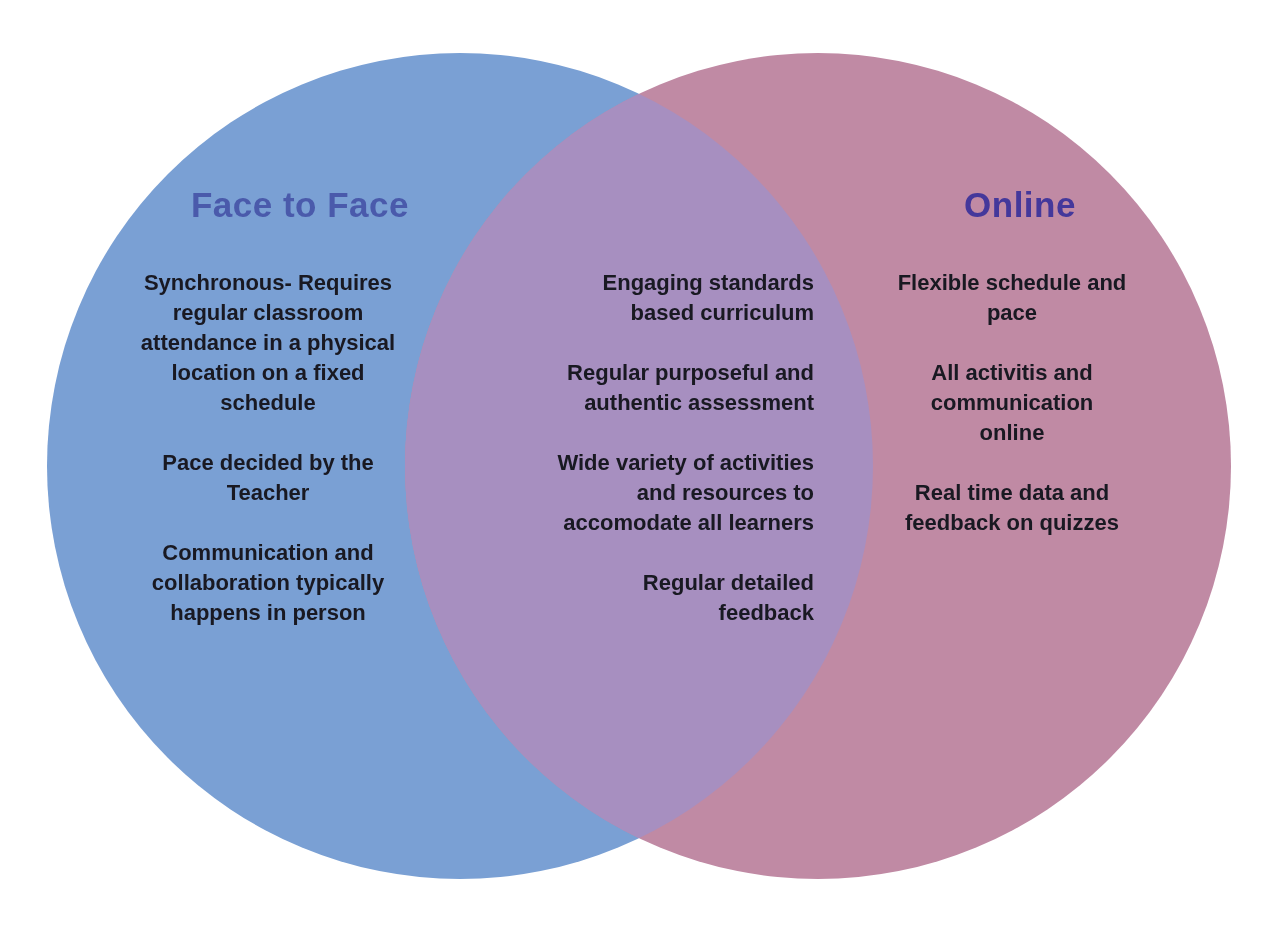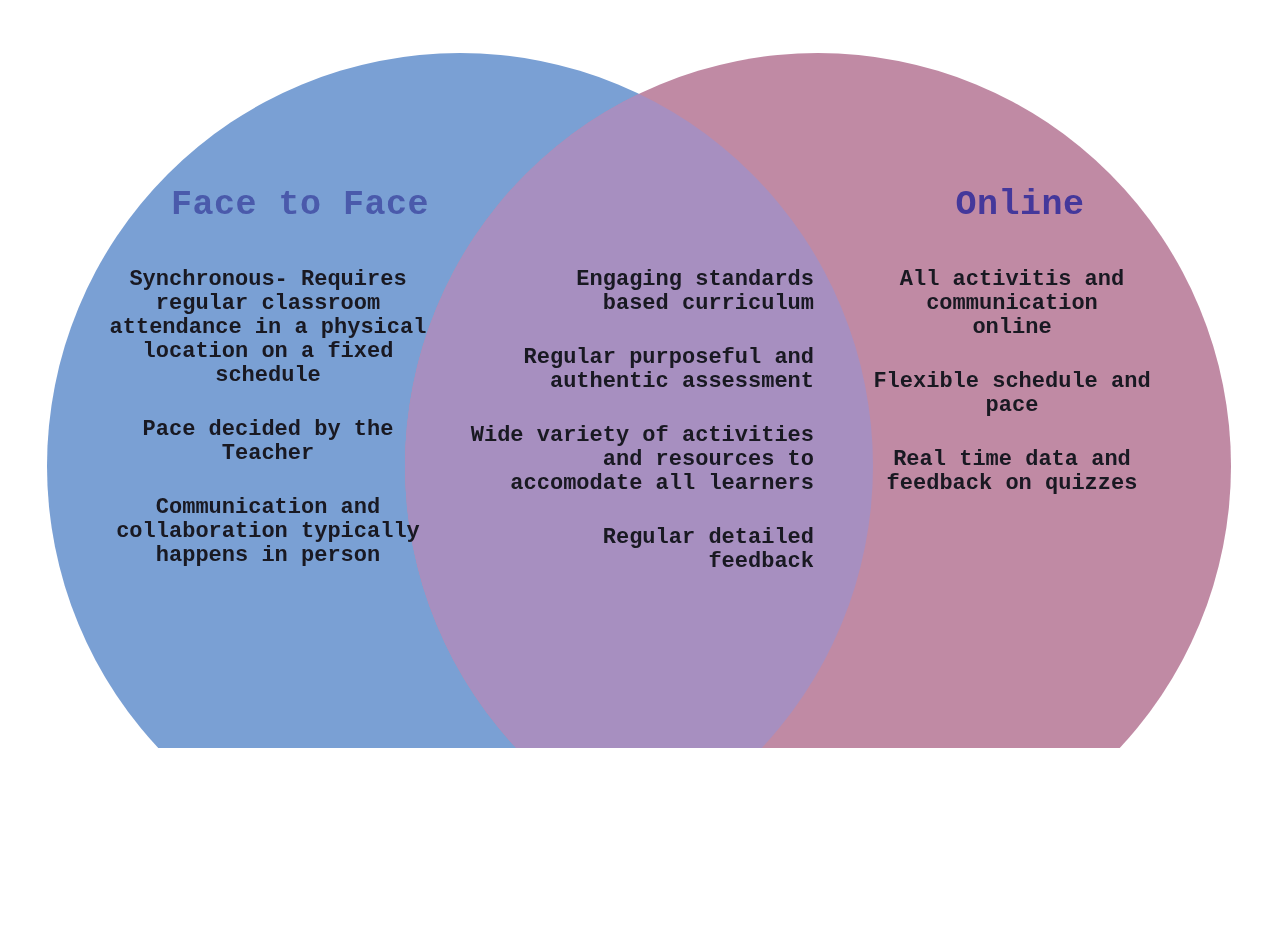--- a/index.html
+++ b/index.html
@@ -1,41 +1,41 @@
 <!DOCTYPE html>
 <html><head>
 <meta charset="utf-8">
 <style>
   html, body { margin: 0; padding: 0; background: #ffffff; }
   .stage {
     position: relative;
     width: 1280px;
-    height: 748px;
+    height: 932px;
     background: #ffffff;
     overflow: hidden;
-    font-family: Liberation Mono, monospace;
+    font-family: Liberation Sans, sans-serif;
   }
   .venn-svg { position: absolute; left: 0; top: 0; }
   .circle-title {
     position: absolute;
     font-size: 35px;
     font-weight: bold;
     text-align: center;
     letter-spacing: 0.5px;
   }
   .title-left  { left: 90px;  top: 185px; width: 420px; color: #4a5aab; }
   .title-right { left: 835px; top: 185px; width: 370px; color: #44389b; }
   .text-col {
     position: absolute;
     top: 268px;
     text-align: center;
     color: #191922;
     font-weight: bold;
     font-size: 22px;
-    line-height: 24px;
+    line-height: 30px;
   }
   .col-left   { left: 88px;  width: 360px; }
   .col-middle { left: 462px; width: 352px; text-align: right; }
   .col-right  { left: 836px; width: 352px; }
   .item {
     white-space: pre-line;
     margin: 0 0 30px 0;
   }
 </style>
 </head>
@@ -77,22 +77,22 @@
     <p class="item">Regular purposeful and
 authentic assessment</p>
     <p class="item">Wide variety of activities
 and resources to
 accomodate all learners</p>
     <p class="item">Regular detailed
 feedback</p>
   </div>
 
   <div class="text-col col-right">
+    <p class="item">Flexible schedule and
+pace</p>
     <p class="item">All activitis and
 communication
 online</p>
-    <p class="item">Flexible schedule and
-pace</p>
     <p class="item">Real time data and
 feedback on quizzes</p>
   </div>
 
 </div>
 
 </body></html>

